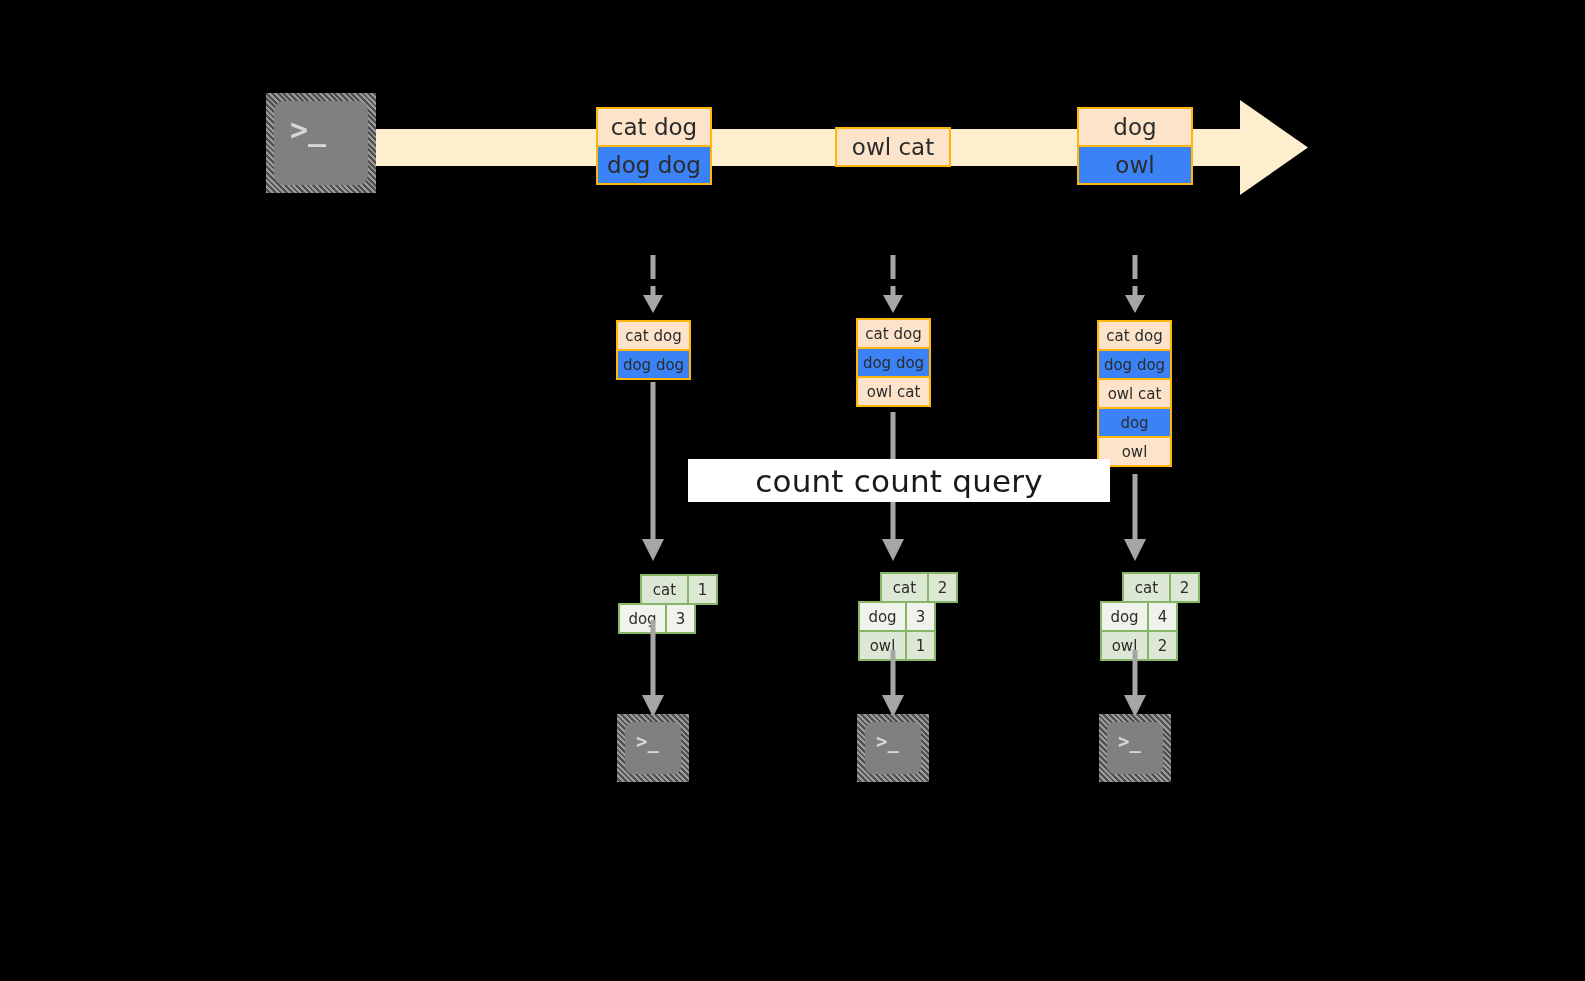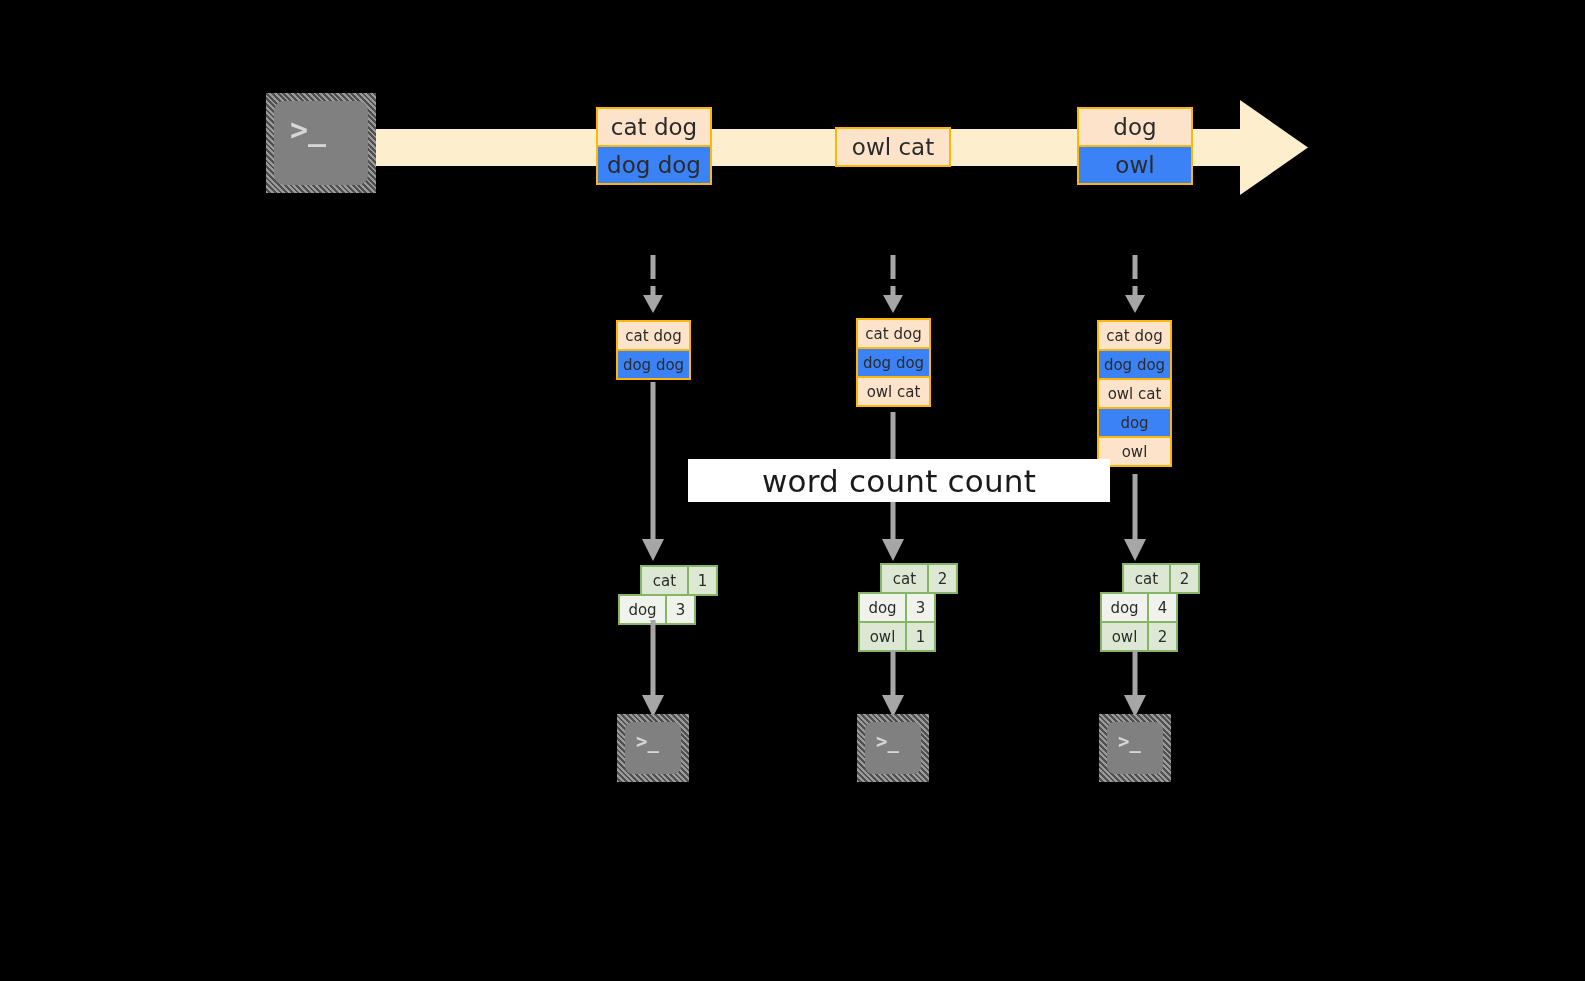--- a/index.html
+++ b/index.html
@@ -66,21 +66,21 @@
   .msg-row.shade-b { background: #3b82f6; }
 
   
   .msg-group.top .msg-row { height: 40px; font-size: 23px; }
   
   .msg-group.stack .msg-row { height: 31px; font-size: 15px; }
 
   
   .table-group { position: absolute; }
   .tbl-row { display: flex; margin-top: -2px; }
-  .tbl-row:first-child { margin-top: 7px; padding-left: 22px; }
+  .tbl-row:first-child { margin-top: 16px; padding-left: 22px; }
   .tbl-cell {
     box-sizing: border-box;
     border: 2px solid #85b565;
     height: 31px;
     display: flex;
     align-items: center;
     justify-content: center;
     font-size: 15px;
     color: #2b2b2b;
     margin-left: -2px;
@@ -174,21 +174,21 @@
   </svg>
   <svg class="conn" style="left:878px; top:412px;" width="30" height="152" viewBox="0 0 30 152">
     <line x1="15" y1="0" x2="15" y2="134" stroke="#a6a6a6" stroke-width="5"></line>
     <polygon points="15,149 4,127 26,127" fill="#a6a6a6"></polygon>
   </svg>
   <svg class="conn" style="left:1120px; top:474px;" width="30" height="90" viewBox="0 0 30 90">
     <line x1="15" y1="0" x2="15" y2="72" stroke="#a6a6a6" stroke-width="5"></line>
     <polygon points="15,87 4,65 26,65" fill="#a6a6a6"></polygon>
   </svg>
 
-  <div class="query-label" style="left:688px; top:459px; width:422px; height:43px;">word count count</div>
+  <div class="query-label" style="left:688px; top:459px; width:422px; height:43px;">count count query</div>
 
   <div class="table-group" style="left:618px; top:558px;">
     <div class="tbl-row shade-a">
       <div class="tbl-cell key">cat</div>
       <div class="tbl-cell val">1</div>
     </div>
     <div class="tbl-row shade-b">
       <div class="tbl-cell key">dog</div>
       <div class="tbl-cell val">3</div>
     </div>

